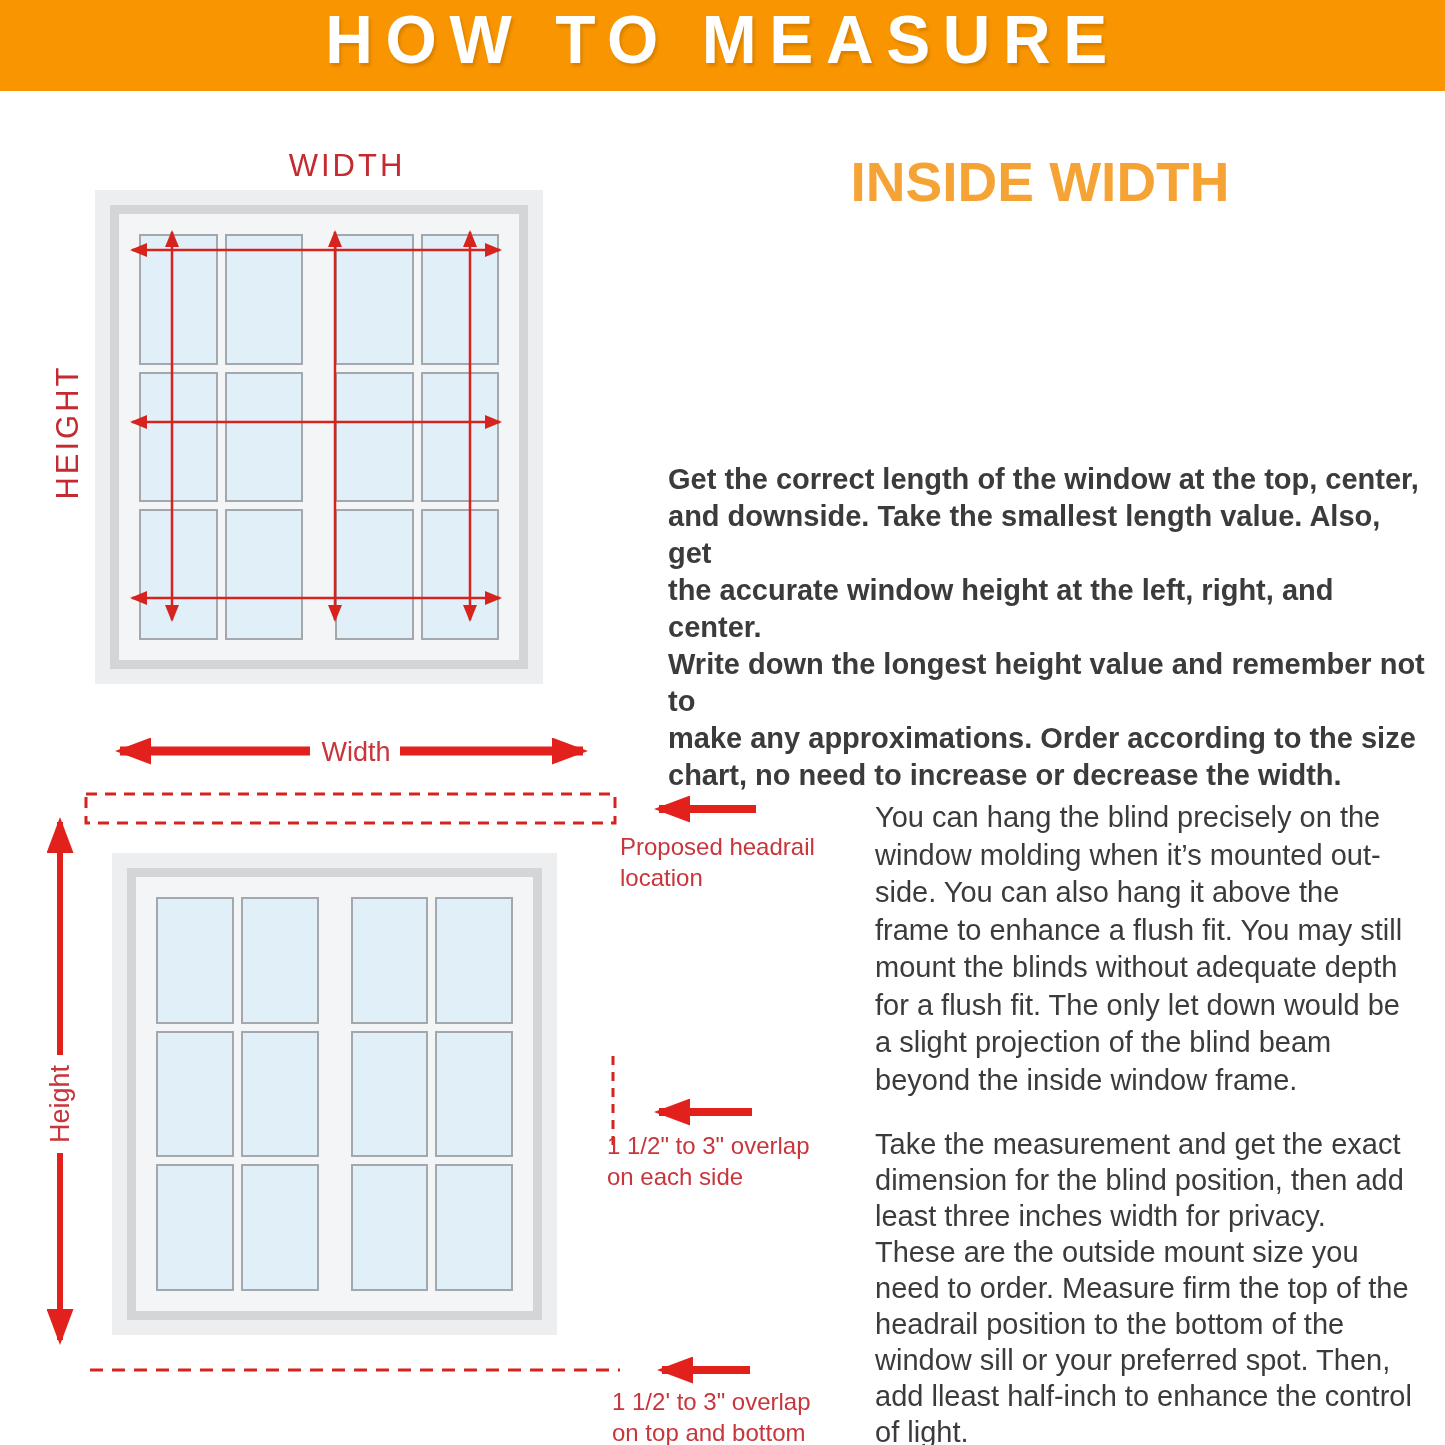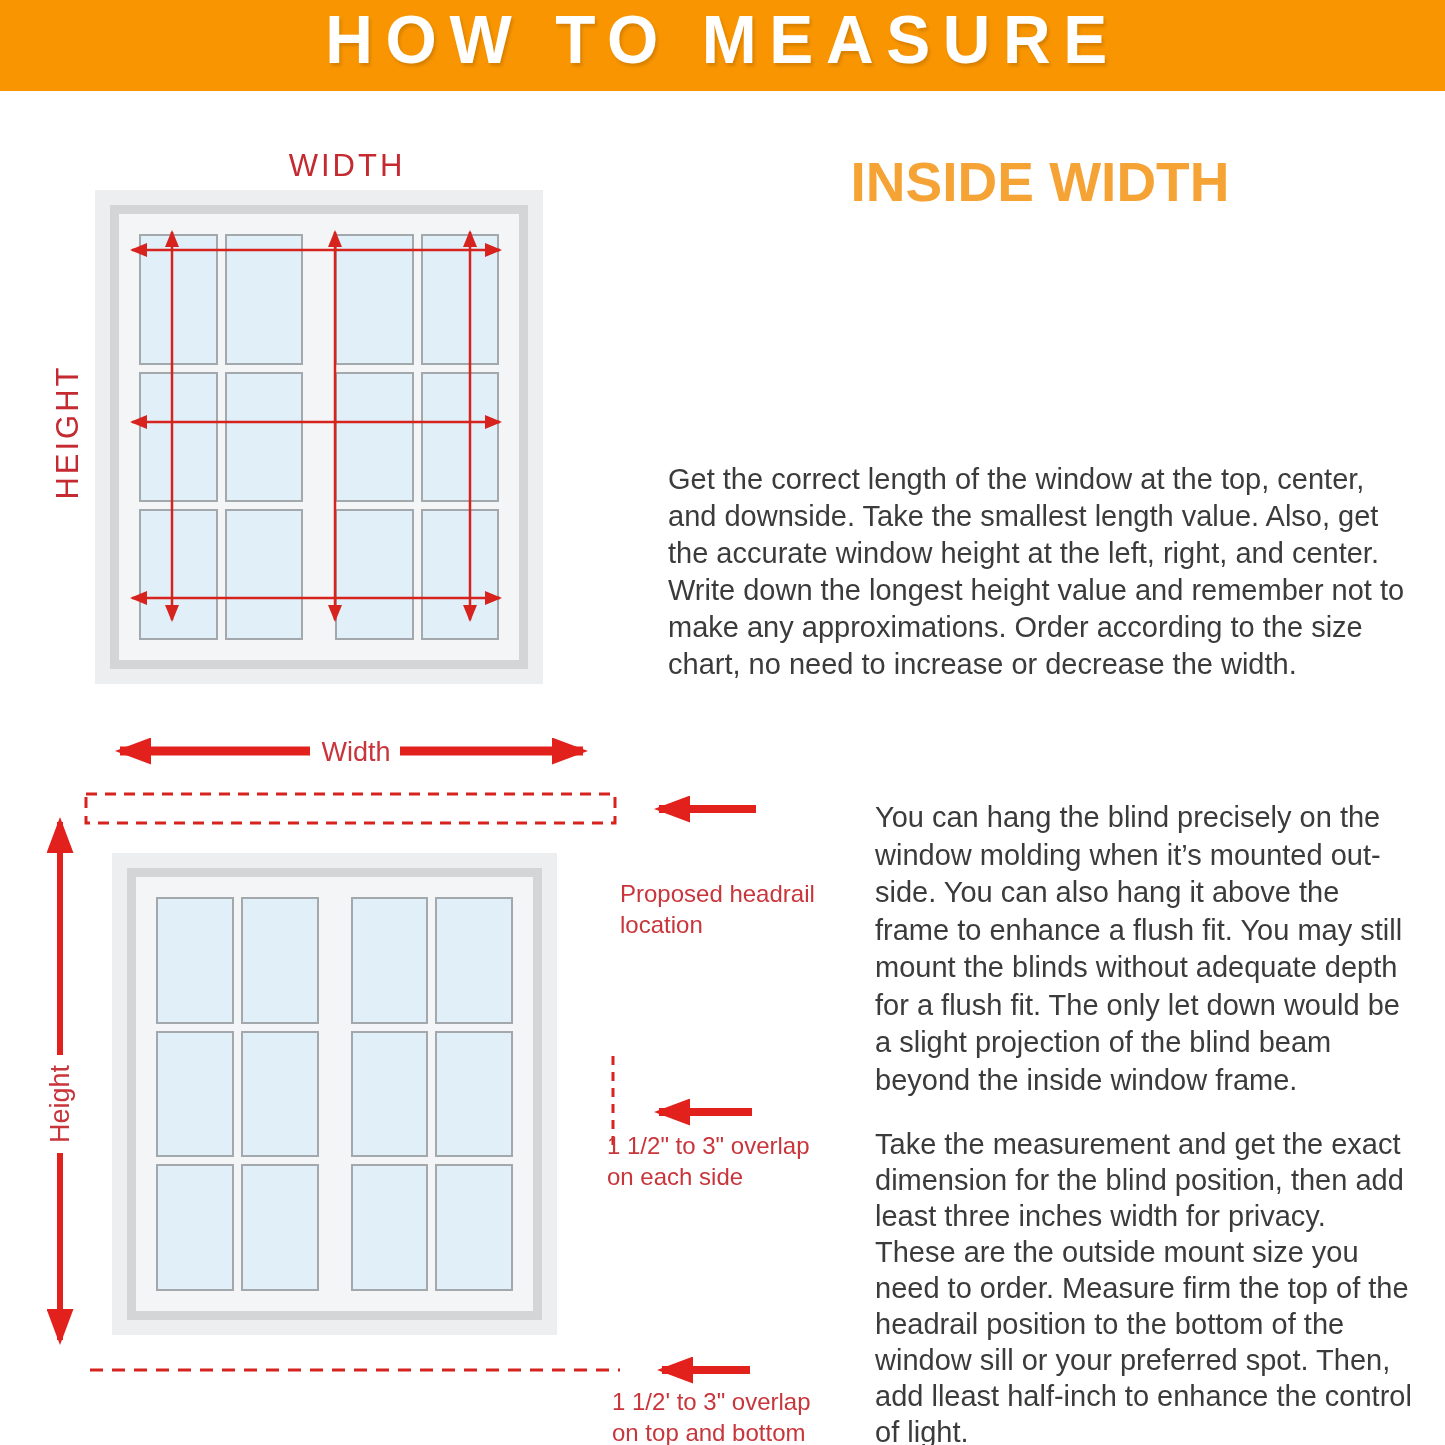--- a/index.html
+++ b/index.html
@@ -24,33 +24,33 @@
   #overlay{position:absolute;left:0;top:0;z-index:2;pointer-events:none;}
 
   
   .red-label{position:absolute;color:#C42A30;z-index:3;white-space:pre-line;}
   .lbl-width-top{left:347px;top:166px;transform:translate(-50%,-50%);font-size:31px;letter-spacing:3px;}
   .lbl-height-top{left:68px;top:432px;transform:translate(-50%,-50%) rotate(-90deg);font-size:31px;letter-spacing:3px;}
   .lbl-width-bot{left:356px;top:752px;transform:translate(-50%,-50%);font-size:27px;color:#C8353B;}
   .lbl-height-bot{left:60px;top:1104px;transform:translate(-50%,-50%) rotate(-90deg);font-size:27px;
                   color:#C8353B;background:#ffffff;padding:4px 10px;}
   .lbl-small{font-size:24px;line-height:31px;color:#C8353B;}
-  .lbl-headrail{left:620px;top:878px;}
+  .lbl-headrail{left:620px;top:831px;}
   .lbl-side-overlap{left:607px;top:1130px;}
   .lbl-bottom-overlap{left:612px;top:1386px;}
 
   
   .mount-heading{position:absolute;color:#F5A335;font-weight:700;font-size:55px;
                  text-align:center;white-space:nowrap;z-index:3;}
   .heading-inside{left:680px;top:150px;width:720px;}
   .heading-outside{left:860px;top:710px;width:560px;}
   .body-par{position:absolute;color:#3B3B3B;font-size:29px;line-height:37px;
             white-space:pre-line;z-index:3;}
   .par-inside-1{left:668px;top:248px;width:760px;}
-  .par-inside-2{left:668px;top:461px;width:760px;}
+  .par-inside-2{left:668px;top:461px;width:760px;font-weight:bold;}
   .par-outside-1{left:875px;top:799px;width:580px;line-height:37.5px;}
   .par-outside-2{left:875px;top:1126px;width:580px;line-height:36px;}
 </style>
 </head>
 <body>
 
 <div id="page">
 
   <div class="banner">
     <div class="banner-title">HOW TO MEASURE</div>

